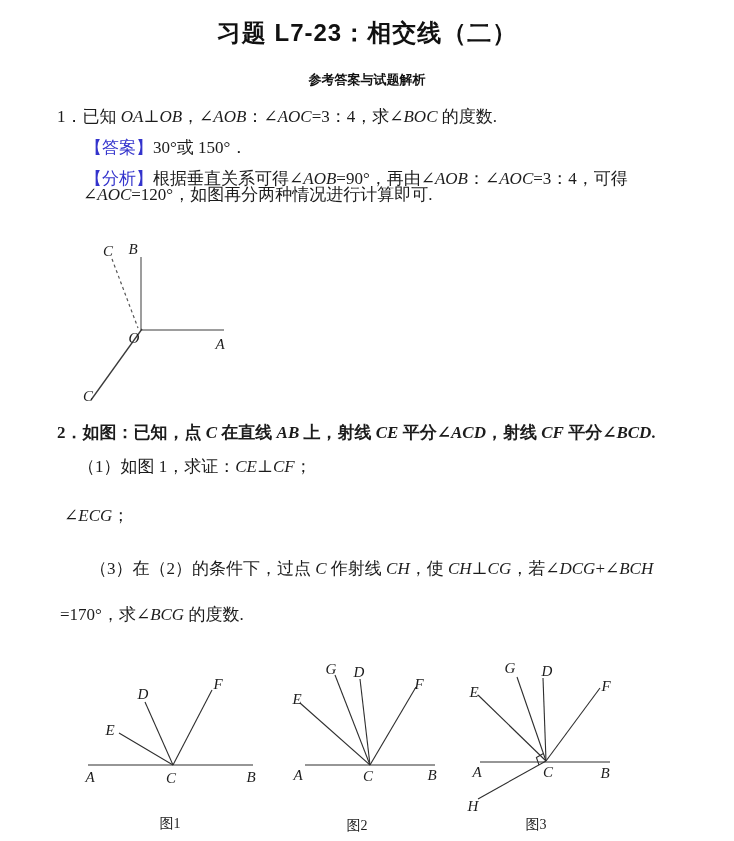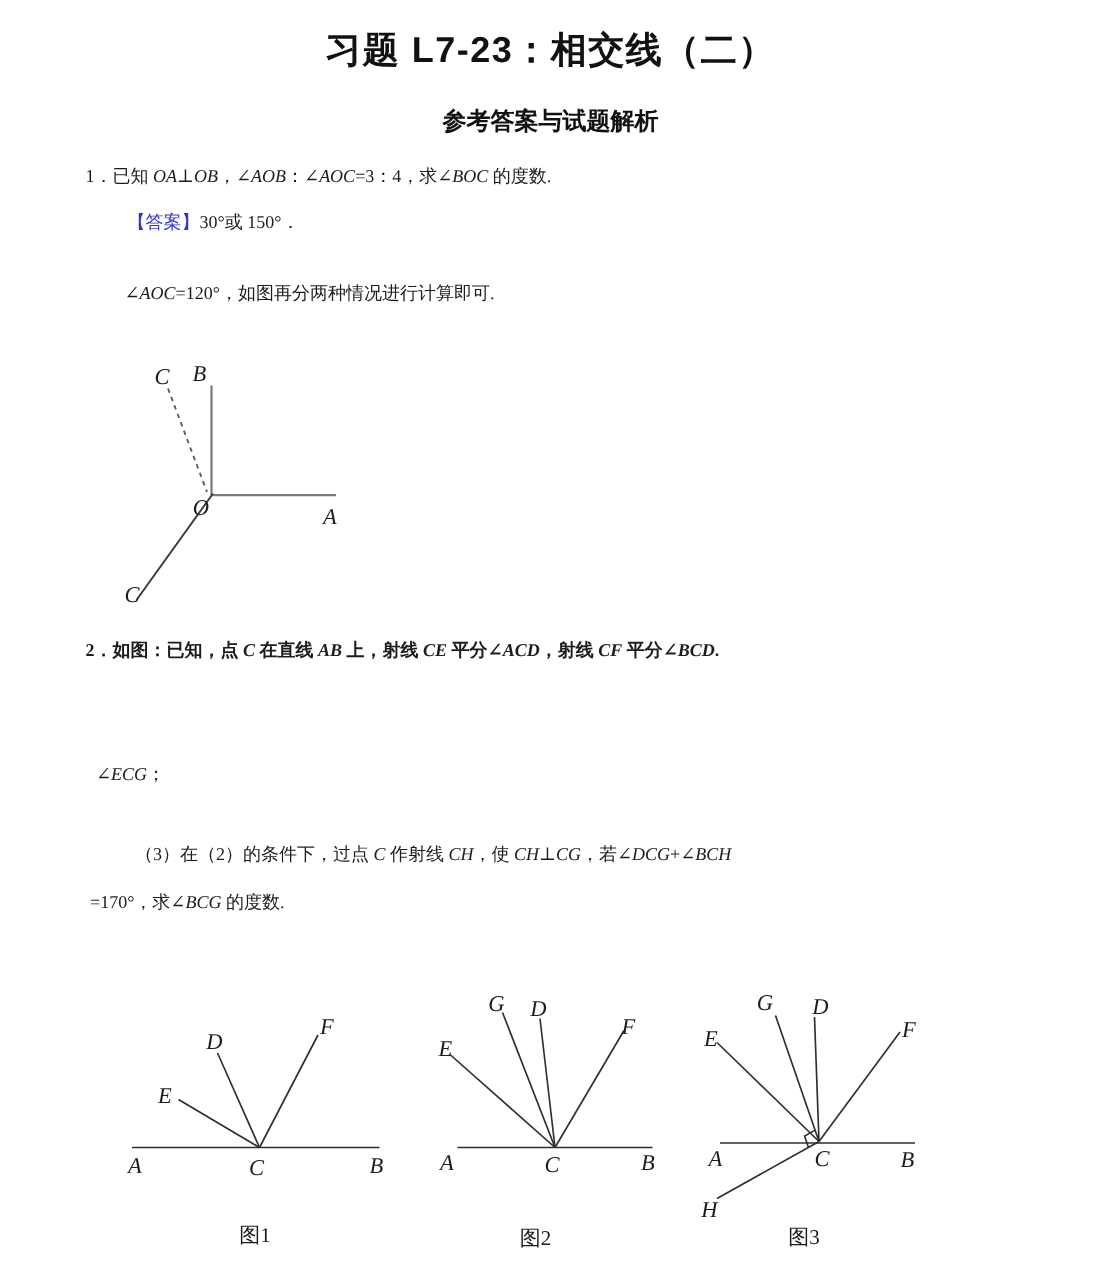--- a/index.html
+++ b/index.html
@@ -10,24 +10,24 @@
     color:#1c1c1c; overflow:hidden;
   }
   .doc-title {
     position:absolute; top:17px; left:0; width:734px; text-align:center;
     font-family:"Liberation Sans","DejaVu Sans",sans-serif;
     font-weight:bold; font-size:24px; letter-spacing:1px; color:#111;
   }
   .doc-subtitle {
     position:absolute; top:71px; left:0; width:734px; text-align:center;
     font-family:"Liberation Sans","DejaVu Sans",sans-serif;
-    font-weight:bold; font-size:16px; color:#111;
+    font-weight:bold; font-size:13px; color:#111;
   }
   .line {
-    position:absolute; font-size:12px; line-height:22px; white-space:nowrap;
+    position:absolute; font-size:17px; line-height:22px; white-space:nowrap;
   }
   .line i { font-style:italic; }
   .blue { color:#3333cc; }
   .fig { position:absolute; }
   .fig line, .fig polyline { stroke:#2e2e2e; stroke-width:1.1; fill:none; }
   .fig .axis { stroke:#7c7c7c; stroke-width:1.5; }
   .fig .ray-dark { stroke:#3a3a3a; stroke-width:1.3; }
   .fig .dashed { stroke:#565656; stroke-width:1.2; stroke-dasharray:3 3; }
   .fig text.lbl {
     font-family:"Liberation Serif","DejaVu Serif",serif;
@@ -47,20 +47,23 @@
   <div class="doc-subtitle">参考答案与试题解析</div>
 
   <div class="line" style="left:57px; top:106px;">
     <span>1．</span><span>已知 <i>OA</i>⊥<i>OB</i>，∠<i>AOB</i>：∠<i>AOC</i>=3：4，求∠<i>BOC</i> 的度数.</span>
   </div>
 
   <div class="line" style="left:85px; top:137px;text-align:center;">
     <span class="blue">【答案】</span><span>30°或 150°．</span>
   </div>
 
+  <div class="line" style="left:85px; top:168px;">
+    <span class="blue">【分析】</span><span>根据垂直关系可得∠<i>AOB</i>=90°，再由∠<i>AOB</i>：∠<i>AOC</i>=3：4，可得</span>
+  </div>
 
   <div class="line" style="left:71px; top:184px;margin-left:12px;">
     <span>∠<i>AOC</i>=120°，如图再分两种情况进行计算即可.</span>
   </div>
 
   <svg class="fig" style="left:75px; top:238px;" width="170" height="175" viewBox="0 0 170 175">
     <line class="axis" x1="66" y1="19" x2="66" y2="92"></line>
     <line class="axis" x1="66" y1="92" x2="149" y2="92"></line>
     <line class="dashed" x1="37" y1="21" x2="63" y2="90"></line>
     <line class="ray-dark" x1="67" y1="91" x2="16" y2="162"></line>
@@ -68,31 +71,34 @@
     <text class="lbl" x="58" y="16">B</text>
     <text class="lbl" x="145" y="111">A</text>
     <text class="lbl" x="59" y="105">O</text>
     <text class="lbl" x="13" y="163">C</text>
   </svg>
 
   <div class="line" style="left:57px; top:422px;font-weight:bold;">
     <span>2．</span><span>如图：已知，点 <i>C</i> 在直线 <i>AB</i> 上，射线 <i>CE</i> 平分∠<i>ACD</i>，射线 <i>CF</i> 平分∠<i>BCD</i>.</span>
   </div>
 
+  <div class="line" style="left:78px; top:456px;">
+    <span>（1）如图 1，求证：<i>CE</i>⊥<i>CF</i>；</span>
+  </div>
 
 
   <div class="line" style="left:64px; top:505px;">
     <span>∠<i>ECG</i>；</span>
   </div>
 
   <div class="line" style="left:90px; top:558px;">
     <span>（3）在（2）的条件下，过点 <i>C</i> 作射线 <i>CH</i>，使 <i>CH</i>⊥<i>CG</i>，若∠<i>DCG</i>+∠<i>BCH</i></span>
   </div>
 
-  <div class="line" style="left:60px; top:590px;">
+  <div class="line" style="left:60px; top:604px;">
     <span>=170°，求∠<i>BCG</i> 的度数.</span>
   </div>
 
   <svg class="fig" style="left:80px; top:650px;" width="185" height="185" viewBox="0 0 185 185">
     <line x1="8" y1="115" x2="173" y2="115"></line>
     <line x1="93" y1="115" x2="39" y2="83"></line>
     <line x1="93" y1="115" x2="65" y2="52"></line>
     <line x1="93" y1="115" x2="132" y2="40"></line>
     <text class="lbl" x="30" y="85">E</text>
     <text class="lbl" x="63" y="49">D</text>

